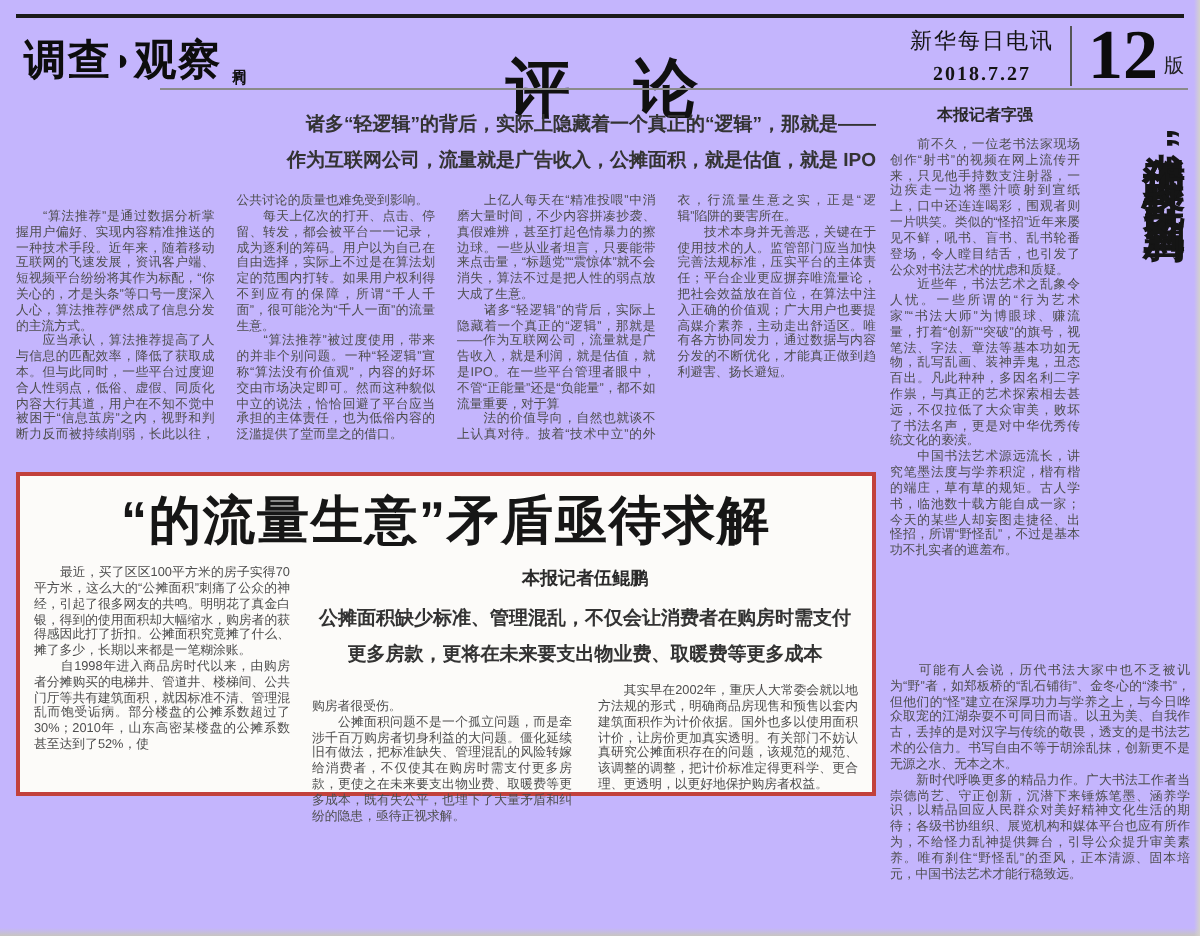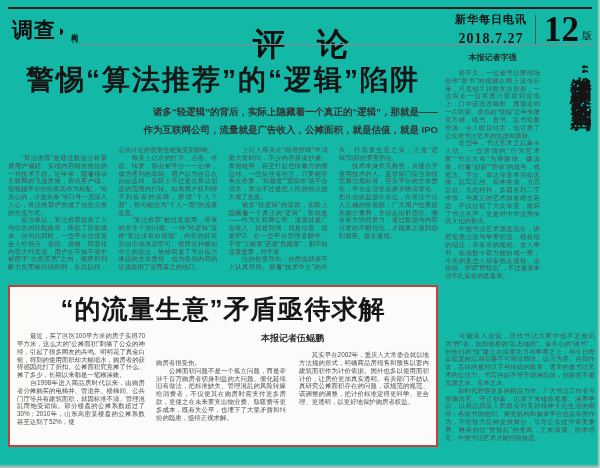--- a/index.html
+++ b/index.html
@@ -1,36 +1,36 @@
 <!DOCTYPE html>
 <html><head>
 <meta charset="utf-8">
 <style>
   * { margin:0; padding:0; box-sizing:border-box; }
   html,body { background:#e9e7e4; }
   .page {
     position:relative; width:600px; height:468px; margin:0 auto;
-    background:#14b8a6; overflow:hidden;
+    background:#c4b5fd; overflow:hidden;
     font-family:"Liberation Sans", sans-serif; color:#222;
   }
   
   .top-rule { position:absolute; top:7px; left:8px; right:8px; height:2px; background:#1b1b1b; }
   .masthead { position:absolute; top:11px; left:8px; right:6px; height:38px; }
   .logo { position:absolute; left:4px; top:5px; display:flex; align-items:center; }
   .logo-txt { font-size:21px; font-weight:bold; letter-spacing:1px; color:#0d0d0d; }
   .logo-sep { font-size:15px; margin:0 1px; color:#0d0d0d; }
   .logo-sub { writing-mode:vertical-rl; font-size:7px; font-weight:bold; margin-left:2px; letter-spacing:1px; color:#111; }
   .section-title {
     position:absolute; left:0; right:0; top:12px; text-align:center;
     font-family:"Liberation Serif", serif; font-size:32px; font-weight:bold; color:#101010;
   }
   .mast-right { position:absolute; right:2px; top:1px; display:flex; align-items:center; }
   .meta { text-align:center; font-family:"Liberation Serif", serif; margin-right:8px; }
-  .paper { font-size:11px; font-weight:bold; letter-spacing:1px; color:#141414;text-align:center; }
-  .date  { font-size:14px;  font-weight:bold; letter-spacing:1px; margin-top:4px; color:#141414; }
+  .paper { font-size:11px; font-weight:normal; letter-spacing:1px; color:#141414;text-align:center; }
+  .date  { font-size:10px;  font-weight:bold; letter-spacing:1px; margin-top:4px; color:#141414; }
   .vdiv { width:1px; height:30px; background:#555; margin-right:8px; }
   .pagenum { font-family:"Liberation Serif", serif; font-size:35px; line-height:32px; font-weight:bold; color:#0c0c0c; }
   .pageunit { font-size:10px; color:#222; margin-left:3px; align-self:flex-end; padding-bottom:4px; }
   .header-rule { position:absolute; top:44px; left:80px; right:6px; height:1px; background:#8a8a8a; }
   
   .content { position:absolute; top:50px; left:8px; right:5px; bottom:2px; display:flex; gap:7px; }
   .left-main { width:430px; flex:none; }
   .right-col { flex:1; display:flex; flex-direction:column; }
   
   .a1-headline { margin-top:11px; text-align:center; font-size:28px; font-weight:bold; letter-spacing:2px; color:#161616; }
@@ -69,20 +69,21 @@
 <body>
 
 <div class="page">
 
   <div class="top-rule"></div>
 
   <div class="masthead">
     <div class="logo">
       <span class="logo-txt">调查</span>
       <span class="logo-sep">◗</span>
+      <span class="logo-txt">观察</span>
       <span class="logo-sub">周刊</span>
     </div>
     <div class="section-title">评　论</div>
     <div class="mast-right">
       <div class="meta">
         <div class="paper">新华每日电讯</div>
         <div class="date">2018.7.27</div>
       </div>
       <div class="vdiv"></div>
       <div class="pagenum">12</div>
@@ -90,21 +91,20 @@
     </div>
   </div>
 
   <div class="header-rule"></div>
 
   <div class="content">
 
     <div class="left-main">
 
       <div>
-        <div class="a1-headline">警惕“算法推荐”的“逻辑”陷阱</div>
         <div class="a1-standfirst">
           <div>诸多“轻逻辑”的背后，实际上隐藏着一个真正的“逻辑”，那就是——</div>
           <div>作为互联网公司，流量就是广告收入，公摊面积，就是估值，就是 IPO</div>
         </div>
         <div class="a1-body bodytext">
           <span>　　“算法推荐”是通过数据分析掌握用户偏好、实现内容精准推送的一种技术手段。近年来，随着移动互联网的飞速发展，资讯客户端、短视频平台纷纷将其作为标配，“你关心的，才是头条”等口号一度深入人心，算法推荐俨然成了信息分发的主流方式。
 　　应当承认，算法推荐提高了人与信息的匹配效率，降低了获取成本。但与此同时，一些平台过度迎合人性弱点，低俗、虚假、同质化内容大行其道，用户在不知不觉中被困于“信息茧房”之内，视野和判断力反而被持续削弱，长此以往，公共讨论的质量也难免受到影响。</span>
           <span>　　每天上亿次的打开、点击、停留、转发，都会被平台一一记录，成为逐利的筹码。用户以为自己在自由选择，实际上不过是在算法划定的范围内打转。如果用户权利得不到应有的保障，所谓“千人千面”，很可能沦为“千人一面”的流量生意。
 　　“算法推荐”被过度使用，带来的并非个别问题。一种“轻逻辑”宣称“算法没有价值观”，内容的好坏交由市场决定即可。然而这种貌似中立的说法，恰恰回避了平台应当承担的主体责任，也为低俗内容的泛滥提供了堂而皇之的借口。</span>
           <span>　　上亿人每天在“精准投喂”中消磨大量时间，不少内容拼凑抄袭、真假难辨，甚至打起色情暴力的擦边球。一些从业者坦言，只要能带来点击量，“标题党”“震惊体”就不会消失，算法不过是把人性的弱点放大成了生意。
@@ -114,20 +114,21 @@
         </div>
       </div>
 
       <div class="a2-box">
         <div class="a2-headline">“的流量生意”矛盾亟待求解</div>
         <div class="a2-row">
           <div class="a2-left bodytext">　　最近，买了区区100平方米的房子实得70平方米，这么大的“公摊面积”刺痛了公众的神经，引起了很多网友的共鸣。明明花了真金白银，得到的使用面积却大幅缩水，购房者的获得感因此打了折扣。公摊面积究竟摊了什么、摊了多少，长期以来都是一笔糊涂账。
 　　自1998年进入商品房时代以来，由购房者分摊购买的电梯井、管道井、楼梯间、公共门厅等共有建筑面积，就因标准不清、管理混乱而饱受诟病。部分楼盘的公摊系数超过了30%；2010年，山东高密某楼盘的公摊系数甚至达到了52%，使</div>
           <div class="a2-right">
             <div class="a2-byline">本报记者伍鲲鹏</div>
+            <div class="a2-standfirst">公摊面积缺少标准、管理混乱，不仅会让消费者在购房时需支付更多房款，更将在未来要支出物业费、取暖费等更多成本</div>
             <div class="a2-cols bodytext">
               <span>购房者很受伤。
 　　公摊面积问题不是一个孤立问题，而是牵涉千百万购房者切身利益的大问题。僵化延续旧有做法，把标准缺失、管理混乱的风险转嫁给消费者，不仅使其在购房时需支付更多房款，更使之在未来要支出物业费、取暖费等更多成本，既有失公平，也埋下了大量矛盾和纠纷的隐患，亟待正视求解。</span>
               <span>　　其实早在2002年，重庆人大常委会就以地方法规的形式，明确商品房现售和预售以套内建筑面积作为计价依据。国外也多以使用面积计价，让房价更加真实透明。有关部门不妨认真研究公摊面积存在的问题，该规范的规范、该调整的调整，把计价标准定得更科学、更合理、更透明，以更好地保护购房者权益。</span>
             </div>
           </div>
         </div>
       </div>
 
     </div>

